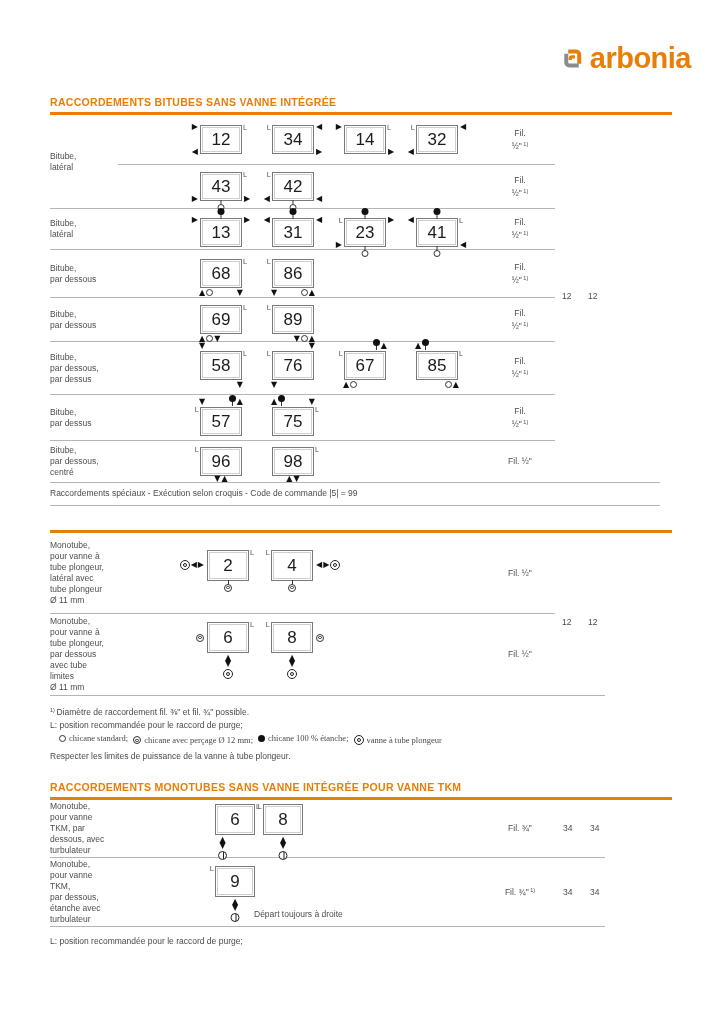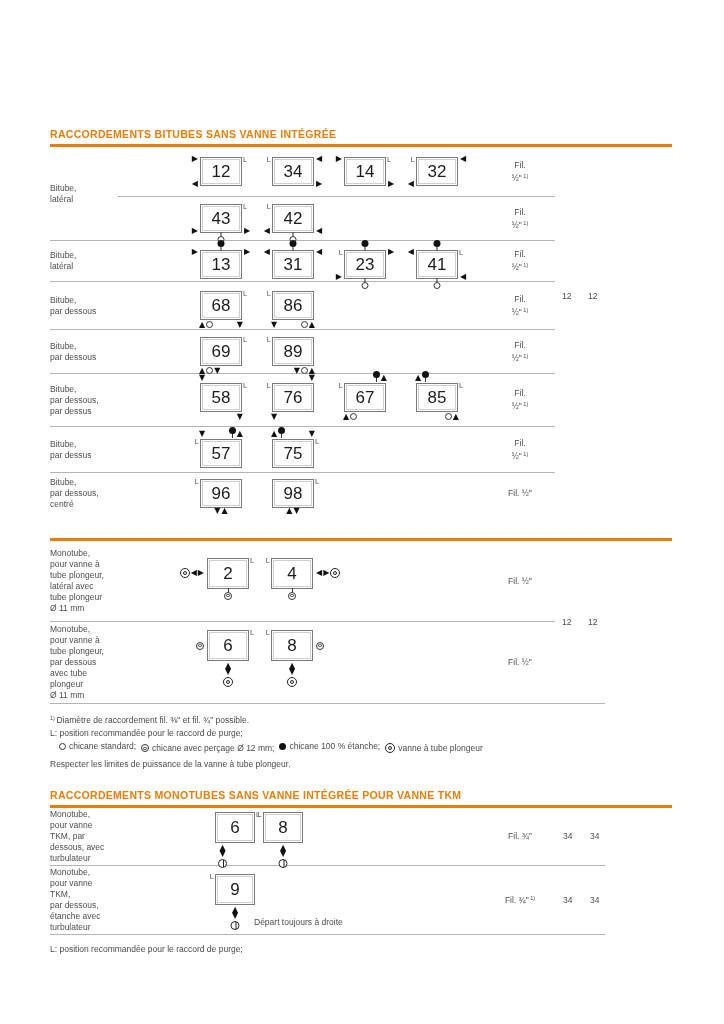--- a/index.html
+++ b/index.html
@@ -86,34 +86,42 @@
   .ud .tg{font-size:8px;line-height:6px;}
 
   .note{position:absolute;left:136px;bottom:7px;font-size:8.5px;color:#4d4d4d;line-height:10px;}
 
   .tfoot{width:610px;border-top:1px solid var(--line);border-bottom:1px solid var(--line);
          font-size:8.5px;color:#4a4a4a;padding:5px 0 6px;line-height:11px;}
   .endline{width:555px;border-top:1px solid var(--line);height:0;}
 
   .fnotes{margin-top:8px;font-size:8.5px;line-height:13px;color:#4a4a4a;width:600px;}
   .fnote.gap{margin-top:3px;}
-  .fnote.indent{padding-left:9px;}
+  .fnote.indent{padding-left:9px;font-family:Liberation Serif, serif;}
   .fnote sup{font-size:5.5px;vertical-align:3px;}
   .leg{display:inline-flex;align-items:center;gap:3px;margin-right:5px;vertical-align:-1px;}
 
-  .sec{margin-bottom:0;margin-top:32px;}
+  .sec{margin-bottom:0;}
   .sec + .sec{margin-top:24px;}
   #sec-tkm{margin-top:18px;}
 
   .mark-num{position:absolute;font-size:8.5px;color:#4d4d4d;line-height:10px;}
 </style>
 </head>
 <body>
 
 <div id="page">
+  <div class="logo-row">
+    <svg class="logo-mark" viewBox="0 0 24 24">
+      <path d="M5.5 7 V16.2 A3.2 3.2 0 0 0 8.7 19.4 H18.5" fill="none" stroke="#8a8b8d" stroke-width="4.2"></path>
+      <path d="M7.5 4.6 H15.8 A3.2 3.2 0 0 1 19 7.8 V17.5" fill="none" stroke="#e87e07" stroke-width="4.2"></path>
+      <path d="M14.5 10.2 H11.6 A1.9 1.9 0 0 0 9.7 12.1 V13.5" fill="none" stroke="#e87e07" stroke-width="3.4"></path>
+    </svg>
+    <span class="logo-text">arbonia</span>
+  </div>
   <div id="content">
       <section class="sec" id="sec-bitube">
         <div class="sec-title">RACCORDEMENTS BITUBES SANS VANNE INTÉGRÉE</div>
         <div class="sec-rule"></div>
         <div class="tbl s-bitube">
           <div class="group">
             <div class="glabel">
               <div>Bitube,</div>
               <div>latéral</div>
             </div>
@@ -591,20 +599,21 @@
                     </div>
                   </div>
                 </div>
                 <div class="fil">
                   <div>Fil. ½"</div>
                 </div>
               </div>
             </div>
           </div>
         </div>
+        <div class="tfoot">Raccordements spéciaux - Exécution selon croquis - Code de commande |5| = 99</div>
       </section>
       <section class="sec" id="sec-monotube">
         <div class="sec-rule"></div>
         <div class="tbl s-mono">
           <div class="group">
             <div class="glabel">
               <div>Monotube,</div>
               <div>pour vanne à</div>
               <div>tube plongeur,</div>
               <div>latéral avec</div>
@@ -667,21 +676,21 @@
               </div>
             </div>
           </div>
           <div class="group">
             <div class="glabel">
               <div>Monotube,</div>
               <div>pour vanne à</div>
               <div>tube plongeur,</div>
               <div>par dessous</div>
               <div>avec tube</div>
-              <div>plongeur</div>
+              <div>limites</div>
               <div>Ø 11 mm</div>
             </div>
             <div class="grows">
               <div class="grow" style="height: 81px;">
                 <div class="diags" style="transform: translateY(-17px);">
                   <div class="dwrap">
                     <div class="diag">
                       <div class="dbox">6</div>
                       <div class="m m-sl">
                         <span class="circ2">

